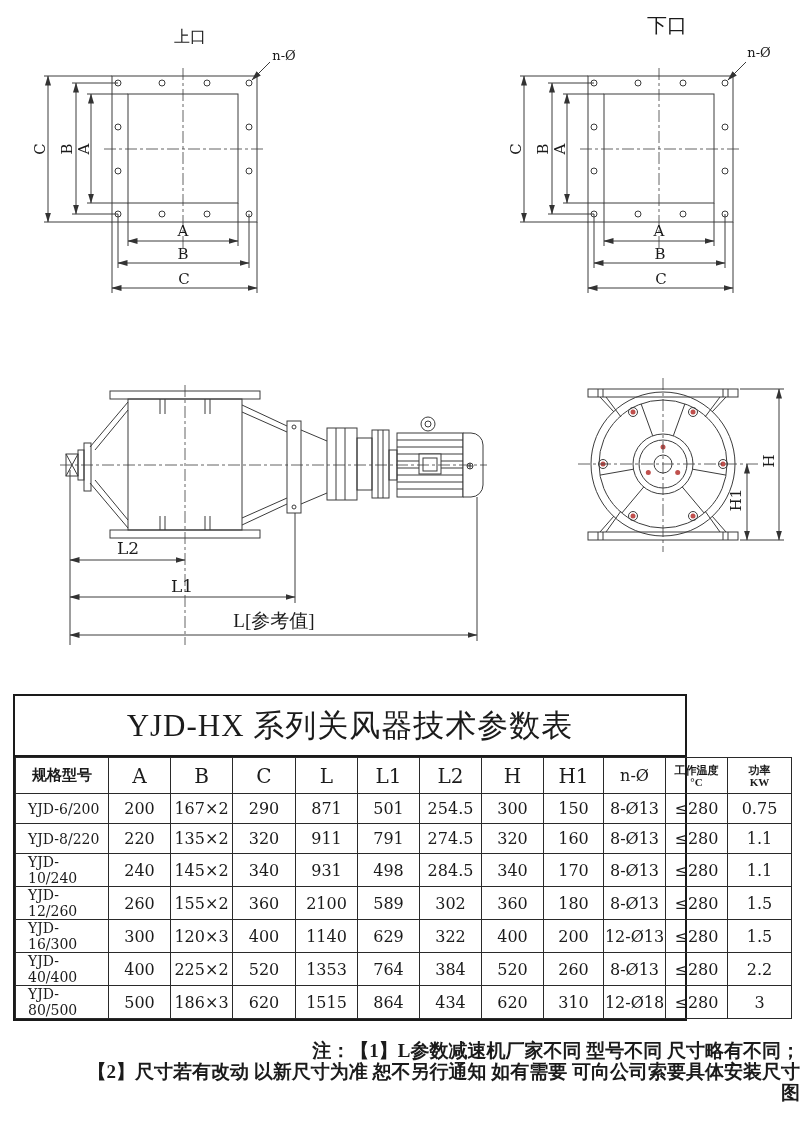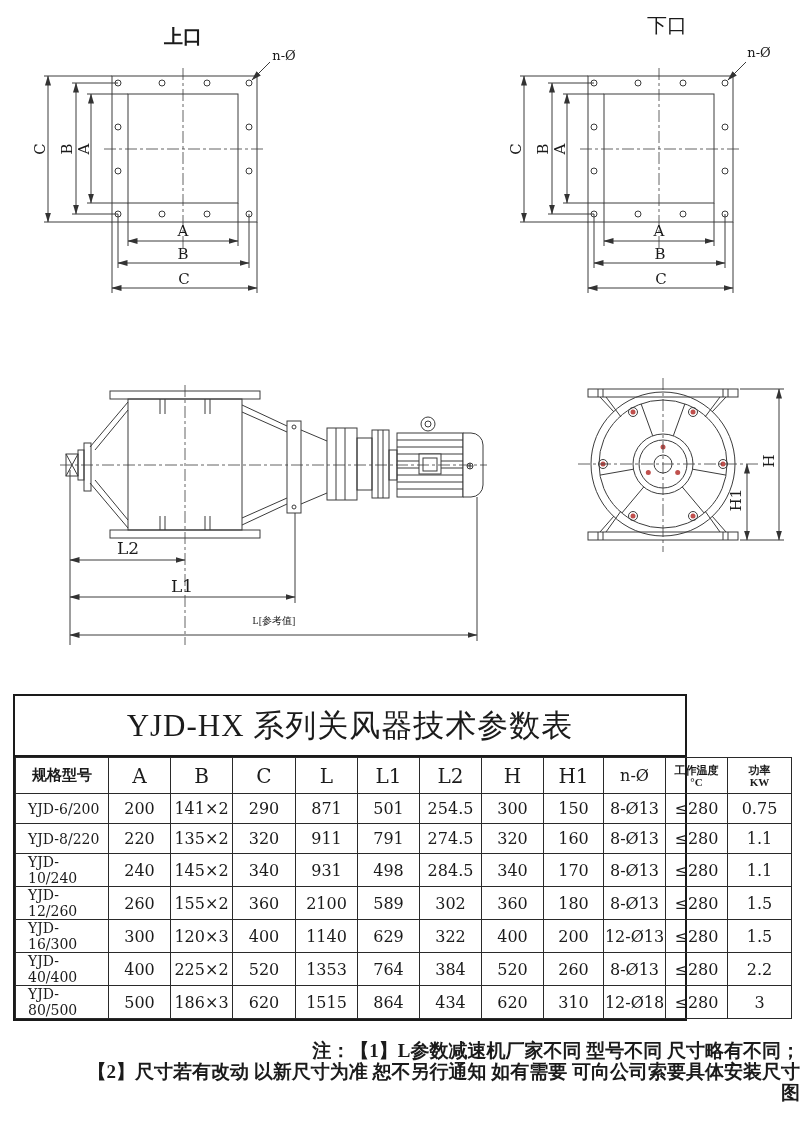--- a/index.html
+++ b/index.html
@@ -223,21 +223,21 @@
       <line x1="578" y1="464" x2="758" y2="464" stroke-dasharray="12 3 3 3" stroke-width="0.8"></line>
       <line x1="663" y1="378" x2="663" y2="552" stroke-dasharray="12 3 3 3" stroke-width="0.8"></line>
 
       <line x1="740" y1="389" x2="784" y2="389"></line>
       <line x1="740" y1="540" x2="784" y2="540"></line>
       <line x1="779" y1="389" x2="779" y2="540" marker-start="url(#arr)" marker-end="url(#arr)"></line>
       <line x1="747" y1="464" x2="747" y2="540" marker-start="url(#arr)" marker-end="url(#arr)"></line>
     </g>
   </svg>
 
-  <div class="lbl cjk" style="left:183px;top:37px;font-size:19px;font-weight:bold;">上口</div>
+  <div class="lbl cjk" style="left:190px;top:37px;font-size:16px;">上口</div>
   <div class="lbl cjk" style="left:667px;top:25px;font-size:20px;">下口</div>
 
   <div class="lbl" style="left:284px;top:55px;font-size:13px;">n-Ø</div>
   <div class="lbl" style="left:759px;top:52px;font-size:13px;">n-Ø</div>
 
   <div class="lbl rot" style="left:40px;top:149px;font-size:15px;">C</div>
   <div class="lbl rot" style="left:67px;top:149px;font-size:15px;">B</div>
   <div class="lbl rot" style="left:84px;top:149px;font-size:15px;">A</div>
   <div class="lbl" style="left:183px;top:231px;font-size:15px;">A</div>
   <div class="lbl" style="left:183px;top:254px;font-size:15px;">B</div>
@@ -245,21 +245,21 @@
 
   <div class="lbl rot" style="left:516px;top:149px;font-size:15px;">C</div>
   <div class="lbl rot" style="left:543px;top:149px;font-size:15px;">B</div>
   <div class="lbl rot" style="left:560px;top:149px;font-size:15px;">A</div>
   <div class="lbl" style="left:659px;top:231px;font-size:15px;">A</div>
   <div class="lbl" style="left:660px;top:254px;font-size:15px;">B</div>
   <div class="lbl" style="left:661px;top:279px;font-size:15px;">C</div>
 
   <div class="lbl" style="left:128px;top:548px;font-size:17px;">L2</div>
   <div class="lbl" style="left:182px;top:586px;font-size:17px;">L1</div>
-  <div class="lbl cjk" style="left:274px;top:621px;font-size:10px;">L[参考值]</div>
+  <div class="lbl cjk" style="left:274px;top:621px;font-size:19px;">L[参考值]</div>
 
   <div class="lbl rot" style="left:769px;top:461px;font-size:15px;">H</div>
   <div class="lbl rot" style="left:736px;top:500px;font-size:15px;">H1</div>
 
   <div class="spec-table">
     <div class="t-title">YJD-HX 系列关风器技术参数表</div>
     <table class="spec">
       <colgroup>
         <col style="width:93px">
           <col style="width:62px">
@@ -293,21 +293,21 @@
           <th class="two-line">
             <span>功率</span><br>
             <span>KW</span>
           </th>
         </tr>
       </thead>
       <tbody>
         <tr>
           <td class="model">YJD-6/200</td>
           <td>200</td>
-          <td>141×2</td>
+          <td>167×2</td>
           <td>290</td>
           <td>871</td>
           <td>501</td>
           <td>254.5</td>
           <td>300</td>
           <td>150</td>
           <td>8-Ø13</td>
           <td>≤280</td>
           <td>0.75</td>
         </tr>

